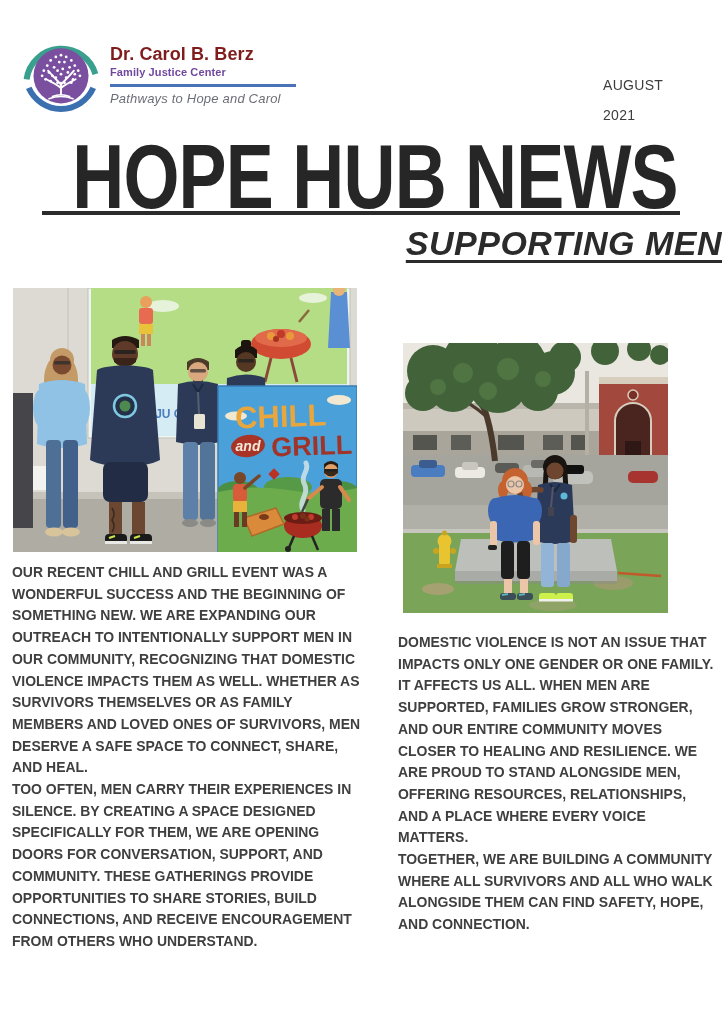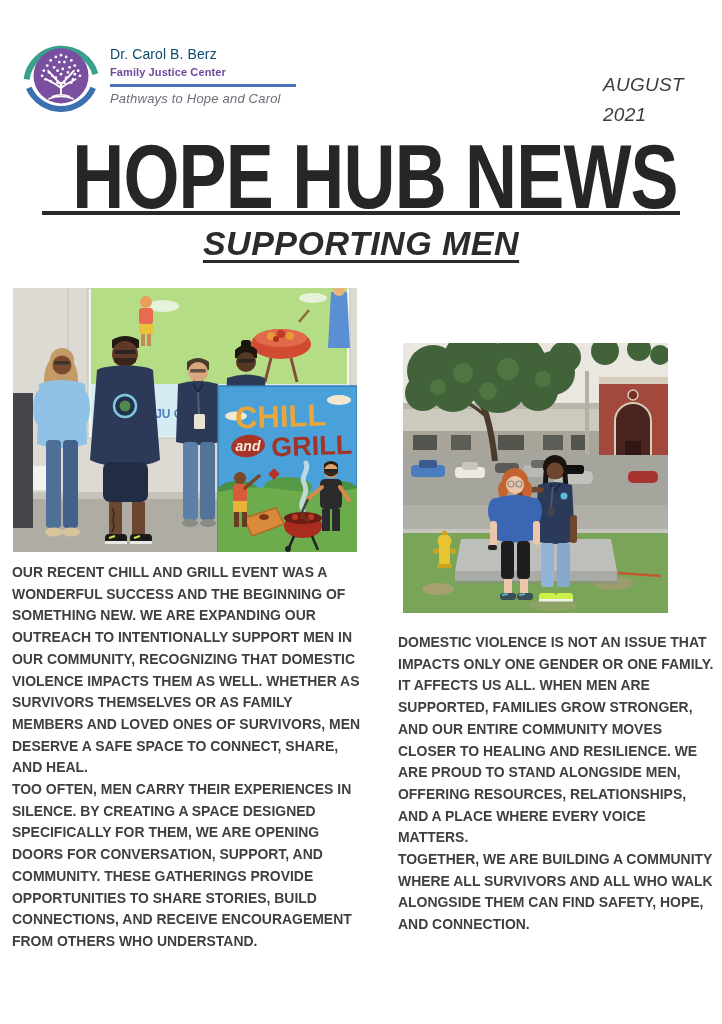--- a/index.html
+++ b/index.html
@@ -2,32 +2,32 @@
 <html><head>
 <meta charset="utf-8">
 <style>
   html,body{margin:0;padding:0;background:#ffffff;}
   .page{position:relative;width:722px;height:1024px;background:#ffffff;overflow:hidden;
         font-family:"Liberation Sans",sans-serif;}
 
   
   .logo{position:absolute;left:18px;top:34px;width:86px;height:82px;}
   .logo-text{position:absolute;left:110px;top:46px;width:230px;}
-  .org1{font-size:14px;font-weight:400;color:#0c4a6e;letter-spacing:.1px;line-height:16px;}
+  .org1{font-size:18px;font-weight:700;color:#7f1d1d;letter-spacing:.1px;line-height:16px;}
   .org2{font-size:11px;font-weight:700;color:#71489e;letter-spacing:.1px;line-height:20px;}
   .org-rule{width:186px;height:3px;background:#4a72b8;margin-top:2px;}
   .tagline{font-size:13px;font-style:italic;color:#6d6d78;margin-top:4px;letter-spacing:.2px;}
-  .issue-date{position:absolute;left:603px;top:70px;font-size:19px;color:#3d3d3d;line-height:30px;letter-spacing:.3px;font-style:italic;}
+  .issue-date{position:absolute;left:603px;top:70px;font-size:14px;color:#3d3d3d;line-height:30px;letter-spacing:.3px;}
 
   
   .title{position:absolute;left:0;top:126px;width:722px;text-align:center;
          font-size:90px;font-weight:700;color:#262626;letter-spacing:-1px;
          transform:scaleX(.80);transform-origin:361px 0;white-space:nowrap;}
   .title-rule{position:absolute;left:42px;top:211px;width:638px;height:4px;background:#2b2b2b;}
-  .subtitle{position:absolute;left:0;top:224px;width:722px;text-align:center;
+  .subtitle{position:absolute;left:0;top:224px;width:722px;text-align:right;
             font-size:34px;font-weight:700;font-style:italic;color:#2b2b2b;
             text-decoration:underline;text-decoration-thickness:3px;text-underline-offset:5px;
             letter-spacing:.5px;}
 
   
   .photo{position:absolute;display:block;}
   .photo-left{left:13px;top:288px;width:344px;height:264px;}
   .photo-right{left:403px;top:343px;width:265px;height:270px;}
   svg{display:block;}
   svg text{font-family:"Liberation Sans",sans-serif;}

